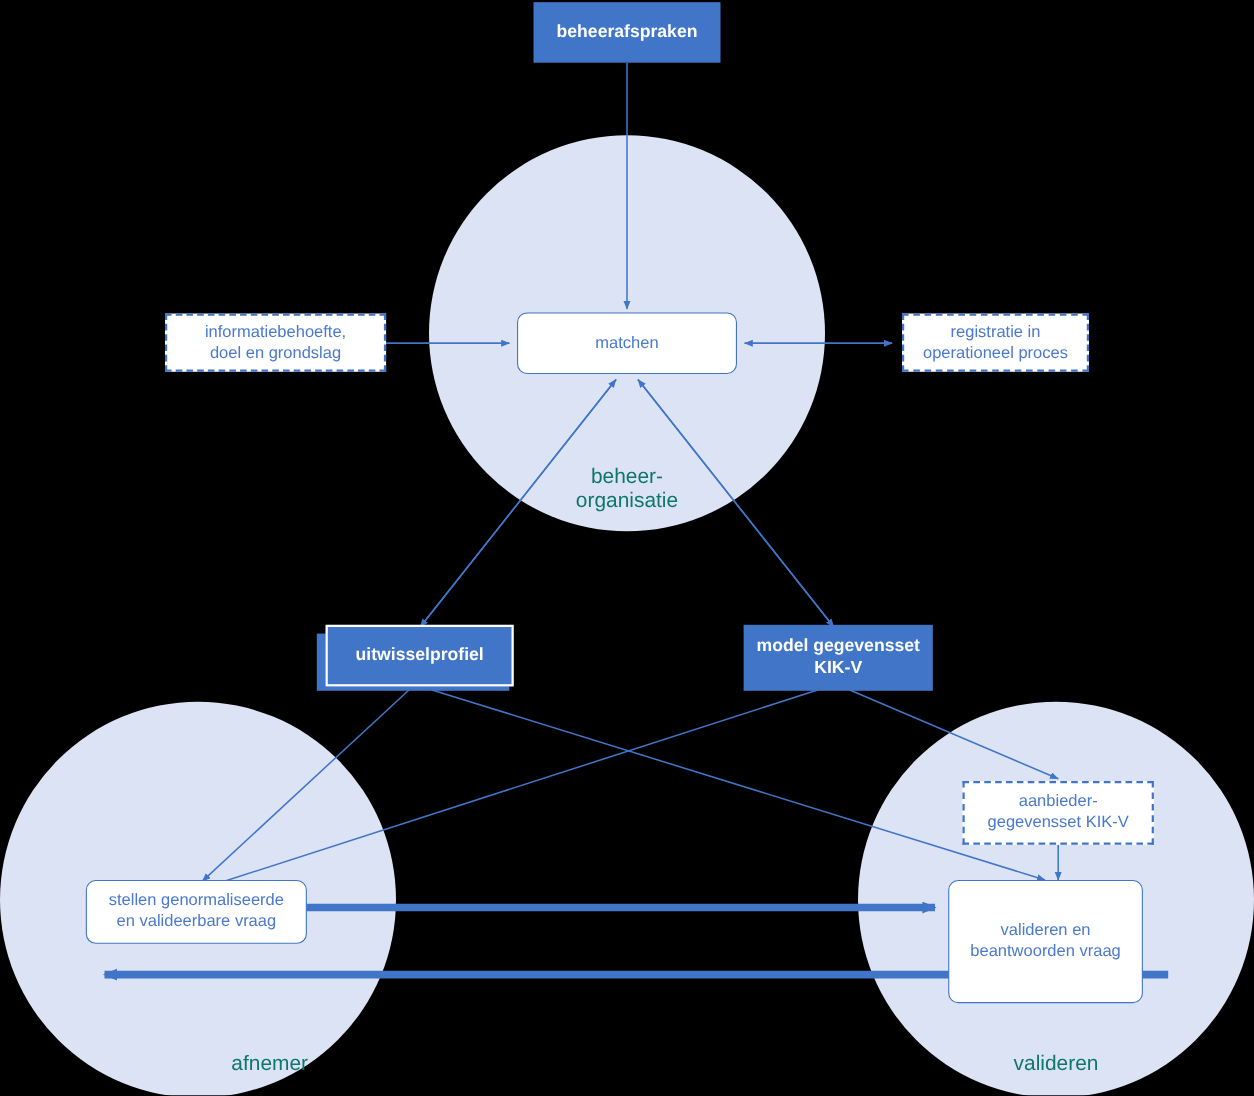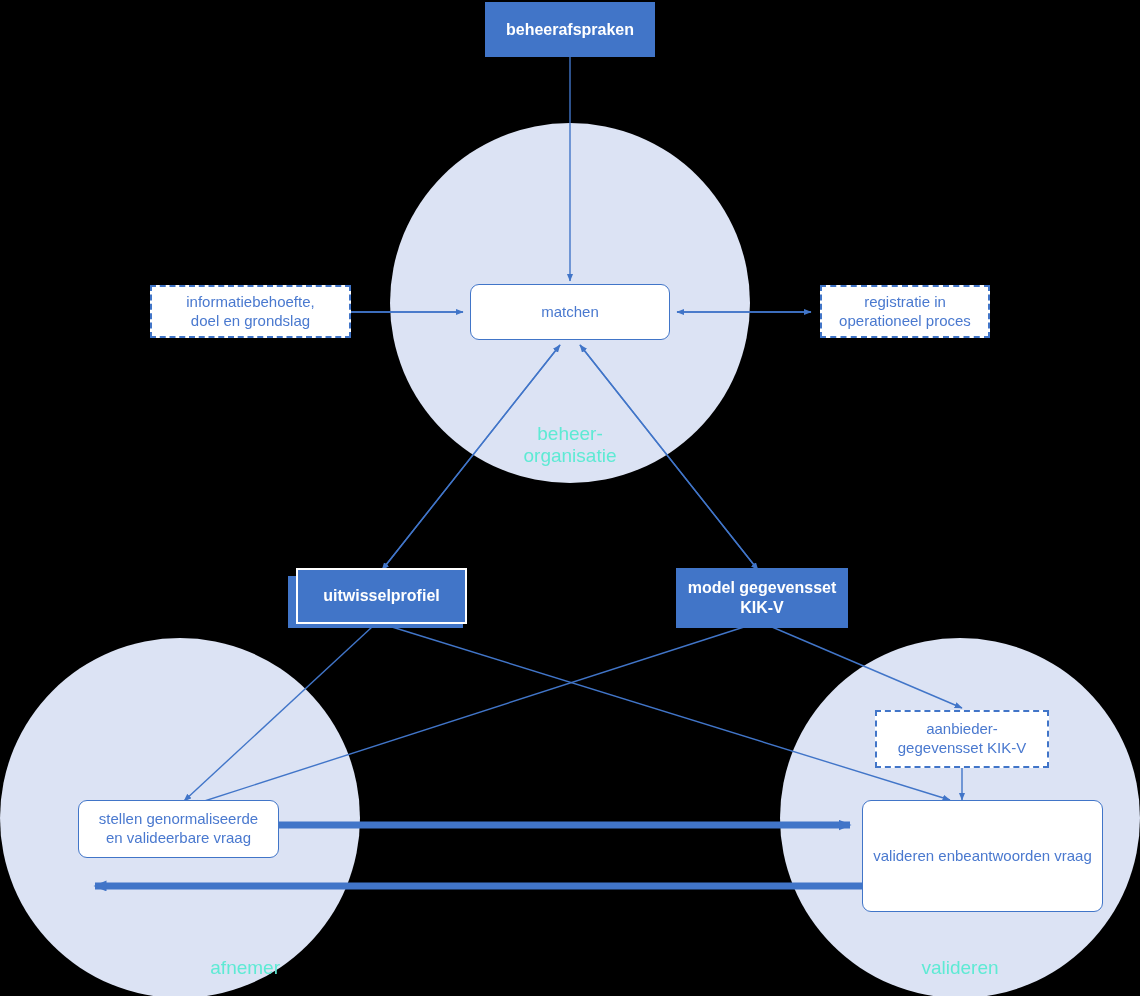--- a/index.html
+++ b/index.html
@@ -1,21 +1,21 @@
 <!DOCTYPE html>
 <html><head>
 <meta charset="utf-8">
 <style>
   html,body{margin:0;padding:0;background:#000;}
   body{font-family:"Liberation Sans","DejaVu Sans",sans-serif;}
   #stage{position:relative;width:1140px;height:996px;background:#000;overflow:hidden;}
   #svg-layer{position:absolute;left:0;top:0;width:1140px;height:996px;}
   .node{position:absolute;box-sizing:border-box;display:flex;align-items:center;
         justify-content:center;text-align:center;line-height:1.25;}
-  .circle-label{position:absolute;color:#5eead4;font-size:19px;text-align:center;}
+  .circle-label{position:absolute;color:#0f766e;font-size:19px;text-align:center;}
   .solid-blue{background:#4175c8;color:#ffffff;font-size:16px;font-weight:bold;}
   .white-round{background:#ffffff;border:1.4px solid #4175c8;border-radius:9px;
                color:#4a79cf;font-size:15px;}
   .dashed-box{background:#ffffff;border:2px dashed #4175c8;color:#4a79cf;font-size:15px;}
   .stack-shadow{position:absolute;background:#4175c8;}
   .stack-front{position:absolute;background:#4175c8;border:2px solid #ffffff;
                color:#ffffff;font-size:16px;font-weight:bold;display:flex;
                align-items:center;justify-content:center;text-align:center;}
 </style>
 </head>
@@ -99,18 +99,18 @@
   <div class="node dashed-box" style="left:875px;top:710px;width:174px;height:58px;flex-direction:column;">
     <span>aanbieder-</span>
     <span>gegevensset KIK-V</span>
   </div>
 
   <div class="node white-round" style="left:78px;top:800px;width:201px;height:58px;flex-direction:column;">
     <span>stellen genormaliseerde</span>
     <span>en valideerbare vraag</span>
   </div>
 
-  <div class="node white-round" style="left:862px;top:800px;width:241px;height:112px;flex-direction:row;">
+  <div class="node white-round" style="left:862px;top:800px;width:177px;height:112px;flex-direction:column;">
     <span>valideren en</span>
     <span>beantwoorden vraag</span>
   </div>
 
 </div>
 
 </body></html>

